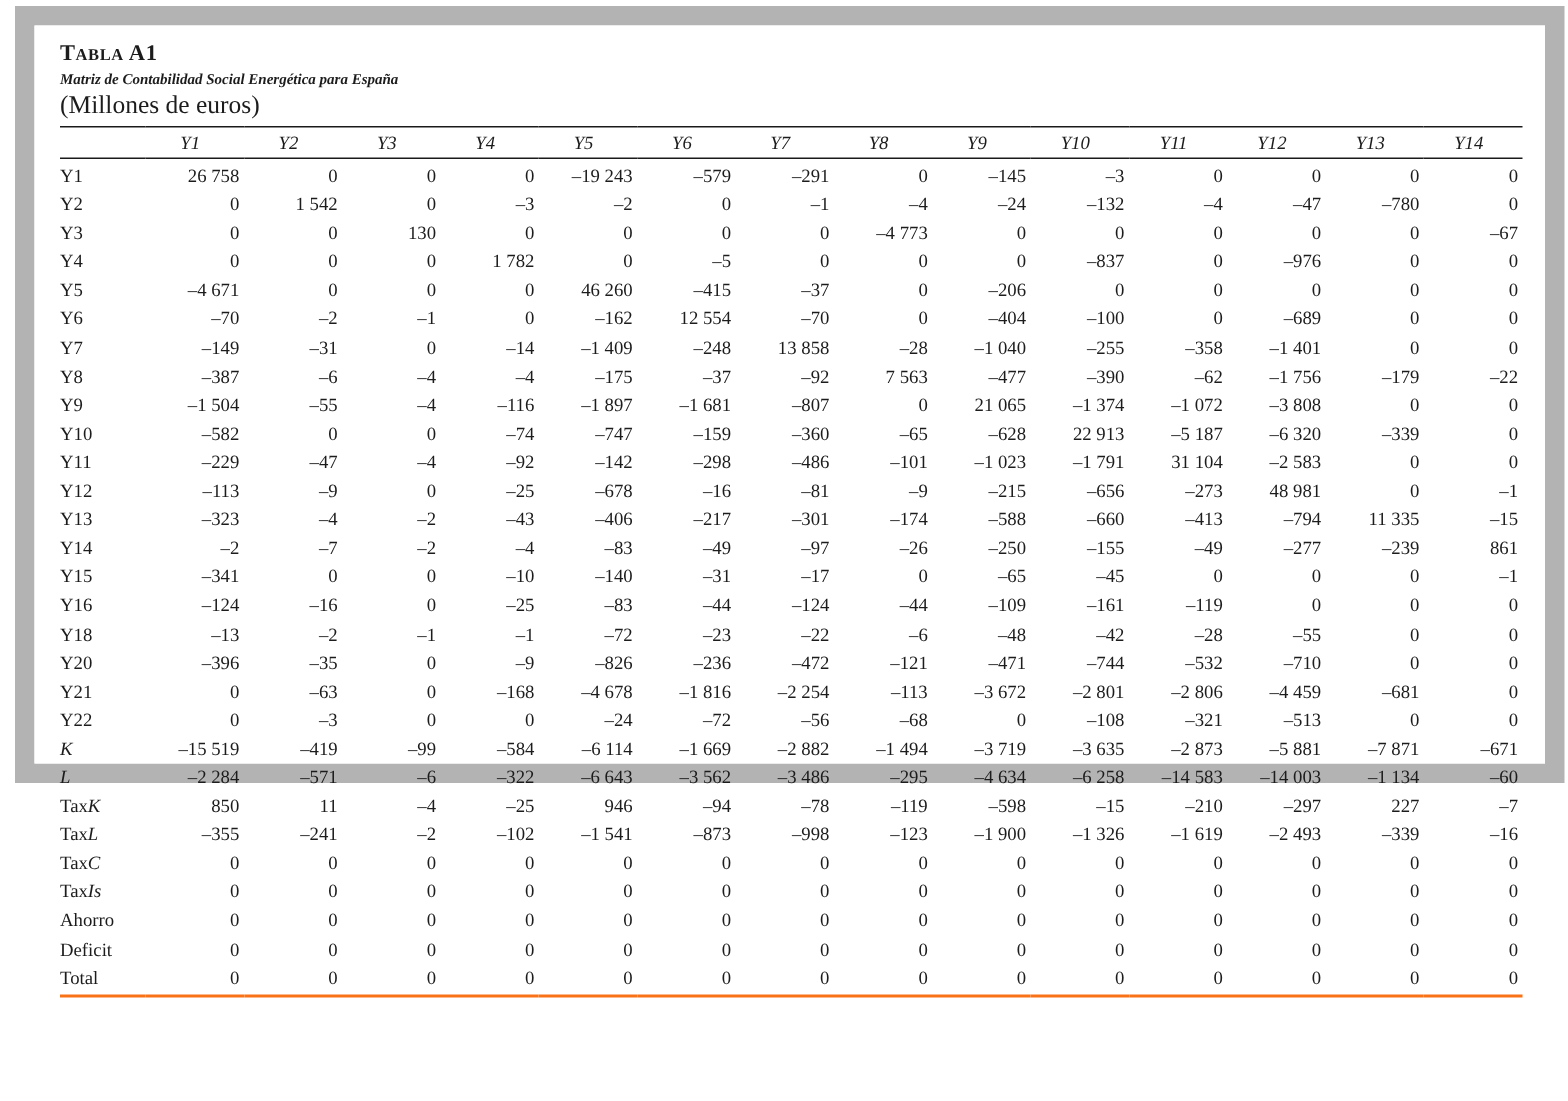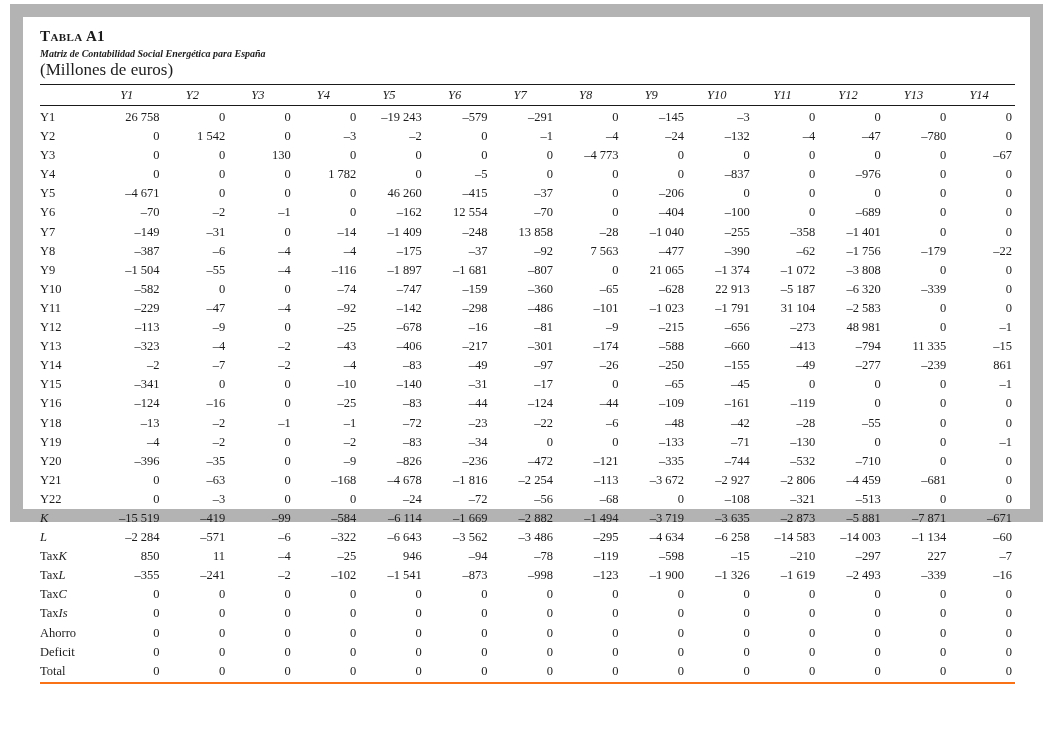--- a/index.html
+++ b/index.html
@@ -402,65 +402,48 @@
             <td class="num">–22</td>
             <td class="num">–6</td>
             <td class="num">–48</td>
             <td class="num">–42</td>
             <td class="num">–28</td>
             <td class="num">–55</td>
             <td class="num">0</td>
             <td class="num">0</td>
           </tr>
           <tr>
-            <td class="lab"><span>Y19</span><span class="sfx"></span></td>
-            <td class="num">–4</td>
-            <td class="num">–2</td>
-            <td class="num">0</td>
-            <td class="num">–2</td>
-            <td class="num">–83</td>
-            <td class="num">–34</td>
-            <td class="num">0</td>
-            <td class="num">0</td>
-            <td class="num">–133</td>
-            <td class="num">–71</td>
-            <td class="num">–130</td>
-            <td class="num">0</td>
-            <td class="num">0</td>
-            <td class="num">–1</td>
-          </tr>
-          <tr>
             <td class="lab"><span>Y20</span><span class="sfx"></span></td>
             <td class="num">–396</td>
             <td class="num">–35</td>
             <td class="num">0</td>
             <td class="num">–9</td>
             <td class="num">–826</td>
             <td class="num">–236</td>
             <td class="num">–472</td>
             <td class="num">–121</td>
-            <td class="num">–335</td>
+            <td class="num">–471</td>
             <td class="num">–744</td>
             <td class="num">–532</td>
             <td class="num">–710</td>
             <td class="num">0</td>
             <td class="num">0</td>
           </tr>
           <tr>
             <td class="lab"><span>Y21</span><span class="sfx"></span></td>
             <td class="num">0</td>
             <td class="num">–63</td>
             <td class="num">0</td>
             <td class="num">–168</td>
             <td class="num">–4 678</td>
             <td class="num">–1 816</td>
             <td class="num">–2 254</td>
             <td class="num">–113</td>
             <td class="num">–3 672</td>
-            <td class="num">–2 927</td>
+            <td class="num">–2 801</td>
             <td class="num">–2 806</td>
             <td class="num">–4 459</td>
             <td class="num">–681</td>
             <td class="num">0</td>
           </tr>
           <tr>
             <td class="lab"><span>Y22</span><span class="sfx"></span></td>
             <td class="num">0</td>
             <td class="num">–3</td>
             <td class="num">0</td>

